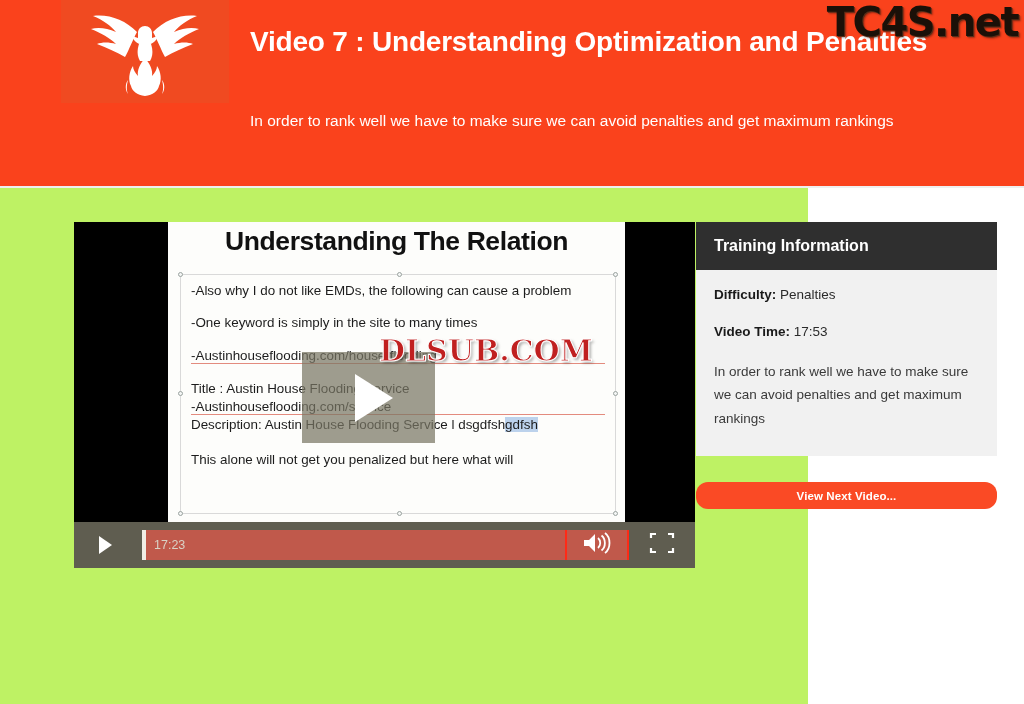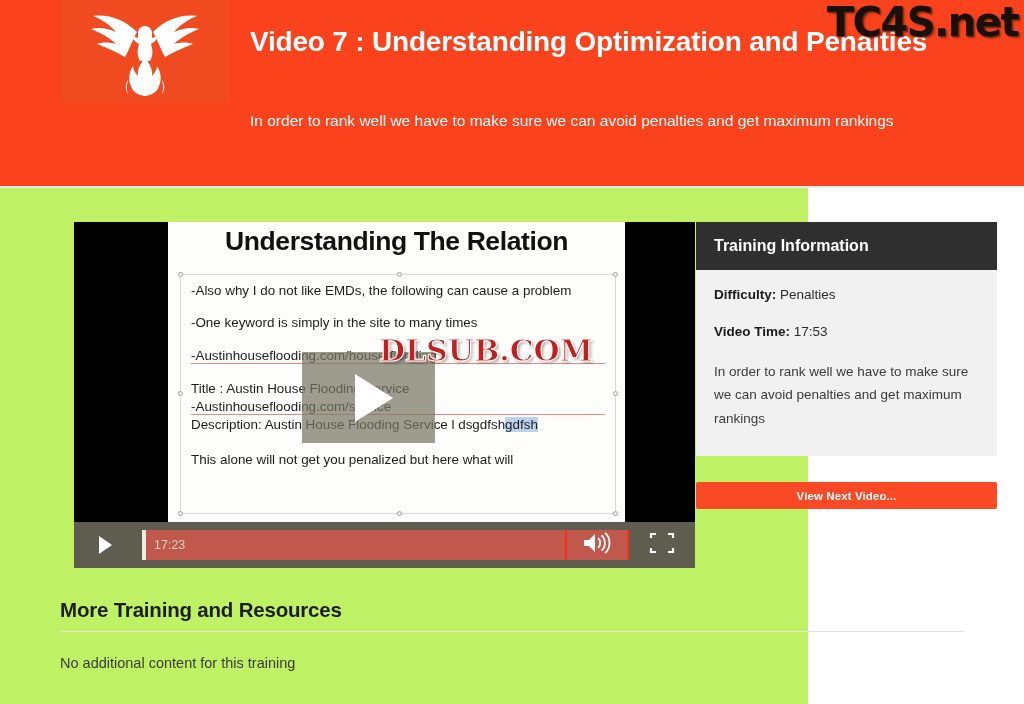--- a/index.html
+++ b/index.html
@@ -268,21 +268,21 @@
     font-size: 13.5px;
     color: #3a3a3a;
     line-height: 1.75;
   }
   .next-btn {
     margin-top: 26px;
     width: 301px;
     height: 27px;
     background: #fa4a25;
     border: none;
-    border-radius: 2px;
+    border-radius: 12px;
     color: #ffffff;
     font-size: 11.5px;
     font-weight: bold;
     font-family: "Liberation Sans", sans-serif;
     cursor: pointer;
     letter-spacing: 0.1px;
   }
 
   
   .more-section {
@@ -436,20 +436,15 @@
       </div>
       <div class="panel-row">
         <b>Video Time:</b>
         <span>17:53</span>
       </div>
       <div class="panel-desc">In order to rank well we have to make sure we can avoid penalties and get maximum rankings</div>
     </div>
     <button class="next-btn">View Next Video...</button>
   </div>
 
-  <div class="more-section">
-    <div class="more-title">More Training and Resources</div>
-    <div class="more-rule"></div>
-    <div class="more-text">No additional content for this training</div>
-  </div>
 
 
 </div>
 
 </body></html>

